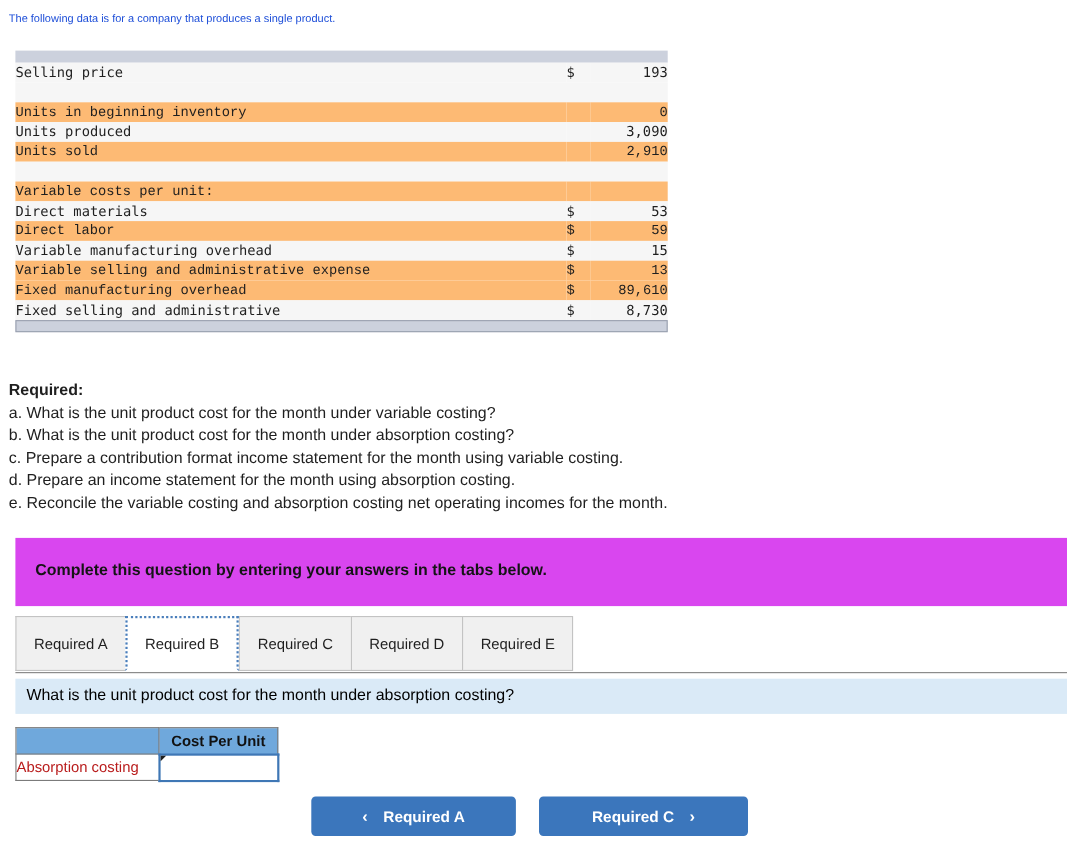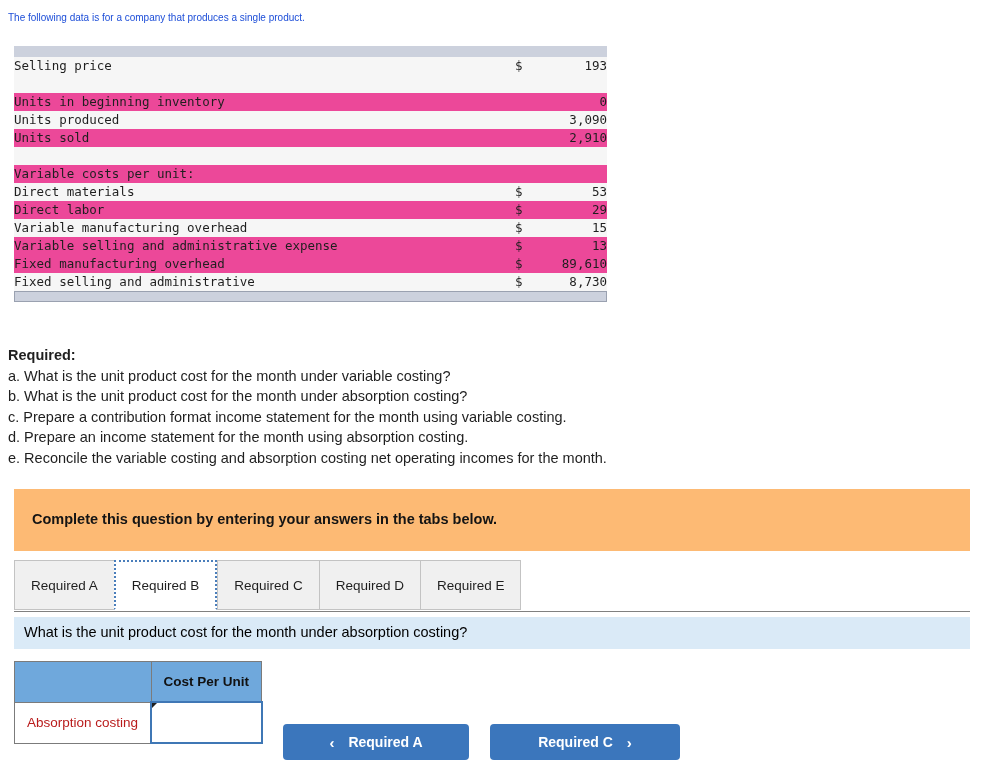--- a/index.html
+++ b/index.html
@@ -39,21 +39,21 @@
     background: #ccd1dd;
     border: 1px solid #9aa1b0;
     border-top: 1px solid #9aa1b0;
   }
   .ex-table {
     width: 100%;
     border-collapse: collapse;
   }
   .ex-table tr { height: 18px; }
   .ex-table tr.alt td { background: #f6f6f6; }
-  .ex-table tr.plain td { background: #ec4899; }
+  .ex-table tr.plain td { background: #fdba74; font-family: Liberation Mono, monospace; }
   .ex-table td {
     padding: 0;
     vertical-align: middle;
     white-space: pre;
     line-height: 18px;
     color: #1f1f1f;
   }
   .ex-label { padding-left: 10px; }
   .ex-indent1 { padding-left: 26px; }
   .ex-cur {
@@ -78,21 +78,21 @@
     color: #1f1f1f;
   }
   .required-head { font-weight: bold; }
   .required-block div { white-space: nowrap; }
 
   
   .banner {
     position: absolute;
     left: 14px; top: 489px;
     width: 956px; height: 62px;
-    background: #fdba74;
+    background: #d946ef;
   }
   .banner-text {
     position: absolute;
     left: 18px; top: 22px;
     font-size: 14.5px;
     font-weight: bold;
     color: #141414;
     white-space: nowrap;
   }
 
@@ -153,21 +153,21 @@
   }
 
   
   .ans-table {
     position: absolute;
     left: 14px; top: 661px;
     border-collapse: collapse;
     font-size: 13.5px;
   }
   .ans-table td {
-    padding: 12px;
+    padding: 0;
     height: 24px;
   }
   .ans-head-blank {
     width: 130px;
     background: #6fa8dc;
     border: 1px solid #7b7b7b;
   }
   .ans-head-label {
     width: 108px;
     background: #6fa8dc;
@@ -277,21 +277,21 @@
           <td class="ex-val"></td>
         </tr>
         <tr class="alt">
           <td class="ex-label ex-indent1">Direct materials</td>
           <td class="ex-cur">$</td>
           <td class="ex-val">53</td>
         </tr>
         <tr class="plain">
           <td class="ex-label ex-indent1">Direct labor</td>
           <td class="ex-cur">$</td>
-          <td class="ex-val">29</td>
+          <td class="ex-val">59</td>
         </tr>
         <tr class="alt">
           <td class="ex-label ex-indent1">Variable manufacturing overhead</td>
           <td class="ex-cur">$</td>
           <td class="ex-val">15</td>
         </tr>
         <tr class="plain">
           <td class="ex-label ex-indent1">Variable selling and administrative expense</td>
           <td class="ex-cur">$</td>
           <td class="ex-val">13</td>

